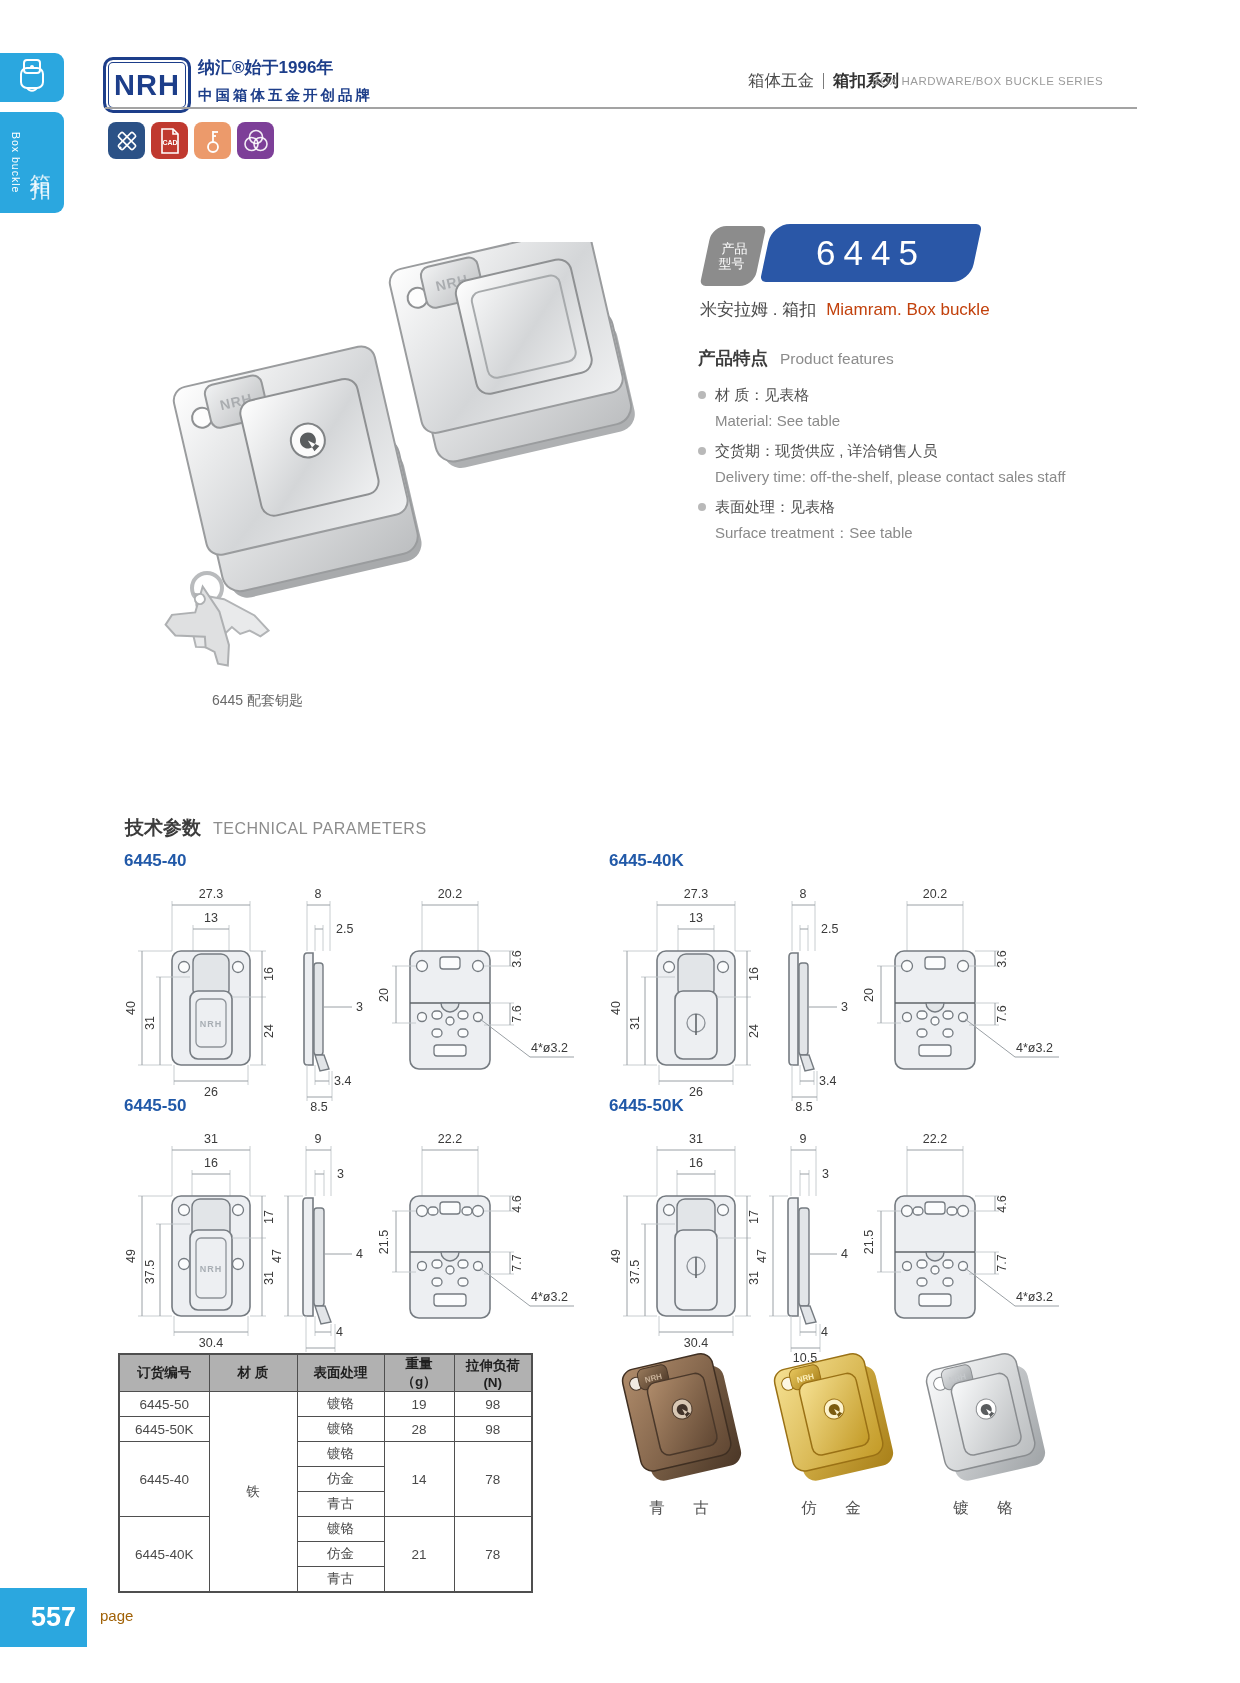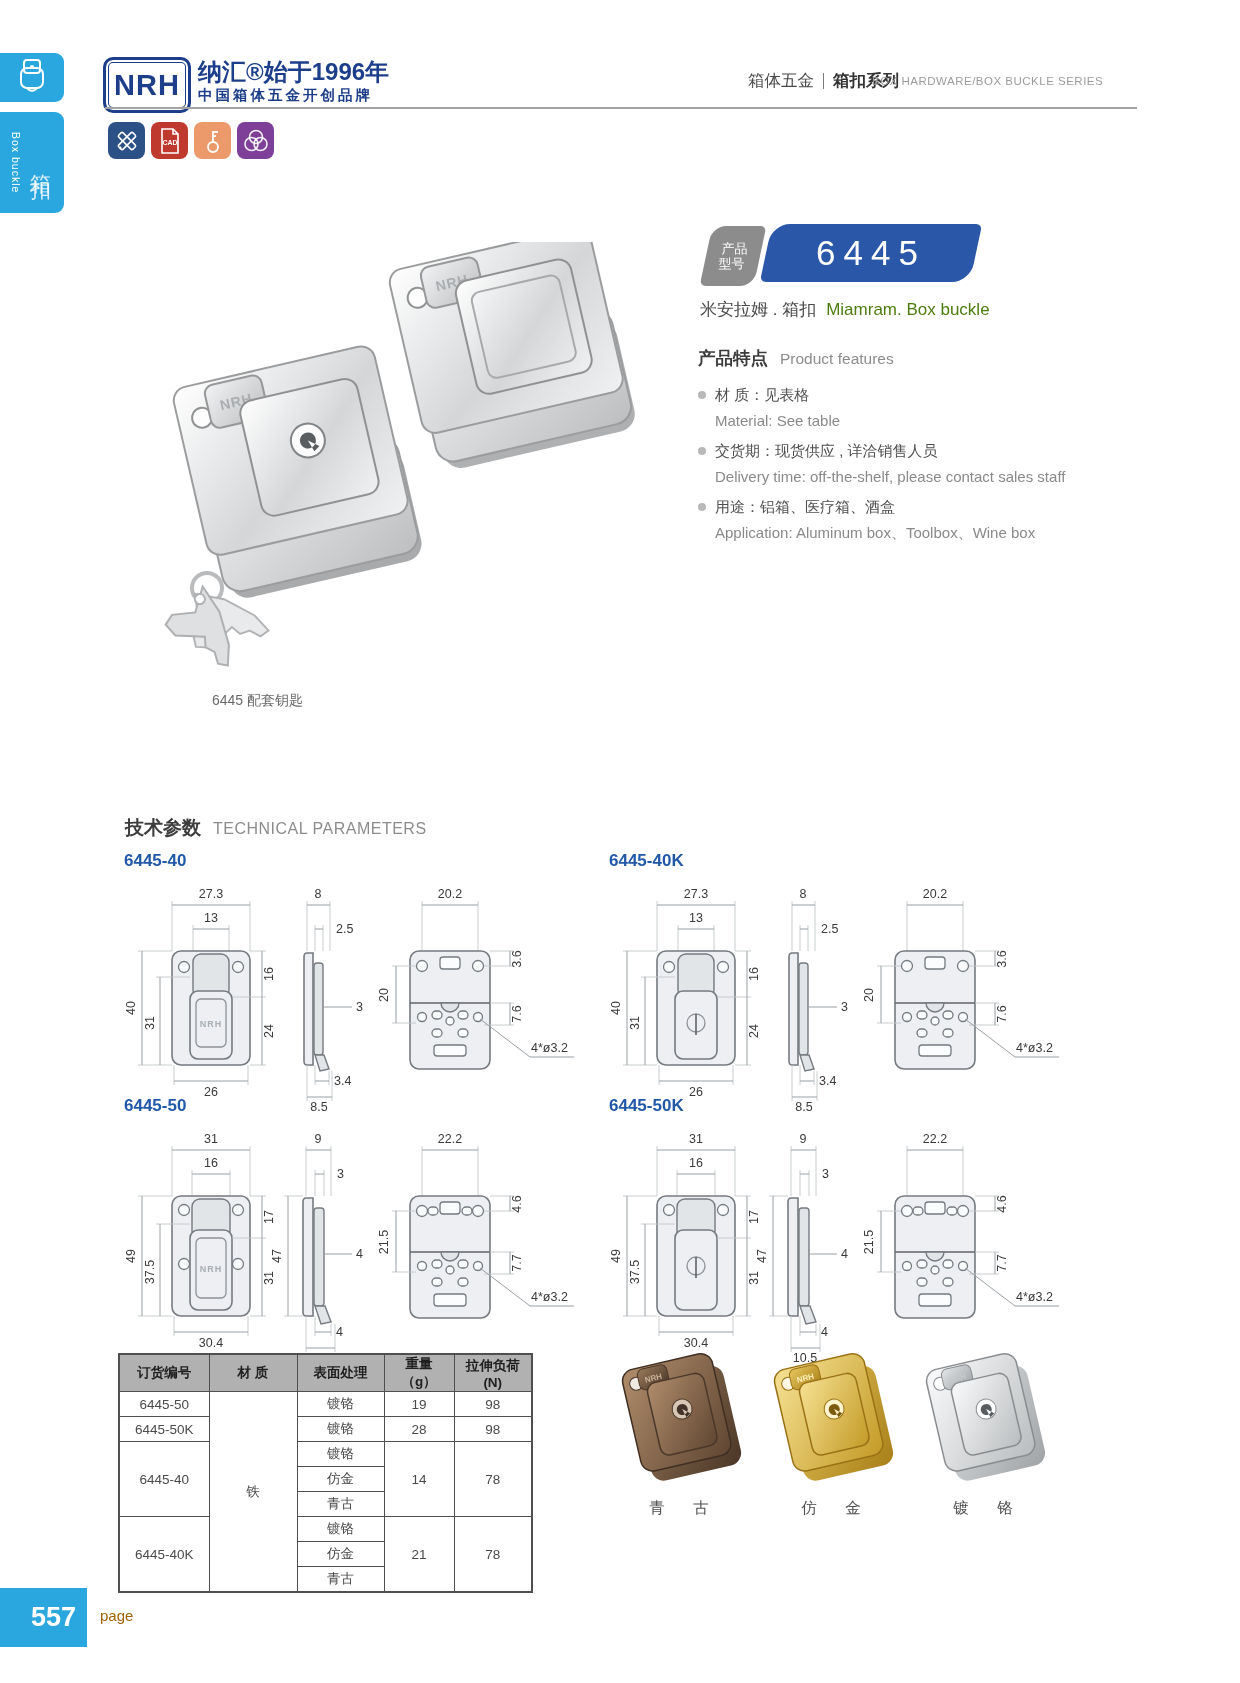--- a/index.html
+++ b/index.html
@@ -12,41 +12,41 @@
   .tab-icon{top:53px;width:64px;height:49px;display:flex;align-items:center;justify-content:center;}
   .tab-label{top:112px;width:64px;height:101px;display:flex;align-items:center;justify-content:center;gap:5px;}
   .tab-zh{writing-mode:vertical-rl;font-size:21px;color:rgba(255,255,255,.82);letter-spacing:6px;}
   .tab-en{writing-mode:vertical-rl;font-size:10.5px;color:#fff;letter-spacing:1px;}
 
   
   .logo-box{left:103px;top:57px;width:82px;height:50px;border:3px solid #1d3e8a;border-radius:10px;
             box-shadow:inset 0 0 0 2px #fff,inset 0 0 0 3px #1d3e8a;
             display:flex;align-items:center;justify-content:center;}
   .logo-text{font-size:29px;font-weight:bold;color:#1d3e8a;letter-spacing:1px;}
-  .brand-title{left:198px;top:56px;font-size:24px;font-weight:bold;color:#1d3e8a;}
+  .brand-title{left:198px;top:56px;font-size:17px;font-weight:bold;color:#1d3e8a;}
   .brand-sub{left:198px;top:86px;font-size:14.5px;font-weight:bold;color:#1d3e8a;letter-spacing:3px;}
   .series{left:748px;top:70px;font-size:16.5px;color:#4a4a4a;display:flex;align-items:center;}
   .series .sep{display:inline-block;width:1px;height:16px;background:#7a7a7a;margin:0 9px;}
   .series .b{font-weight:bold;color:#333;}
   .series-en{left:872px;top:75px;font-size:11.5px;color:#9c9c9c;letter-spacing:.5px;}
   .head-rule{left:105px;top:107px;width:1032px;height:2px;background:#a3a3a3;}
 
   
   .tool{position:absolute;top:122px;width:37px;height:37px;border-radius:8px;
         display:flex;align-items:center;justify-content:center;}
 
   
   .badge-gray{left:706px;top:226px;width:54px;height:60px;background:#8c8c8c;border-radius:14px 6px 14px 6px;
               transform:skewX(-12deg);display:flex;flex-direction:column;align-items:center;justify-content:center;}
   .badge-gray span{transform:skewX(12deg);color:#fff;font-size:13px;line-height:15px;}
   .badge-blue{left:766px;top:224px;width:210px;height:58px;background:#2a57a7;border-radius:18px 6px 18px 6px;
               transform:skewX(-12deg);display:flex;align-items:center;justify-content:center;}
   .badge-blue span{transform:skewX(12deg);color:#fff;font-size:35px;letter-spacing:8px;}
   .prod-name{left:700px;top:298px;font-size:17px;color:#4a4a4a;}
-  .prod-name .en{color:#4d7c0f;margin-left:10px;}
+  .prod-name .en{color:#c2410c;margin-left:10px;}
 
   
   .features{left:698px;top:346px;width:450px;}
   .sec-title-zh{font-size:17.5px;font-weight:bold;color:#3c3c3c;}
   .sec-title-en{font-size:15.5px;color:#8c8c8c;margin-left:12px;}
   .feat-list{margin-top:16px;}
   .feat{margin-bottom:13px;}
   .feat .zh{font-size:15px;color:#4f4f4f;}
   .feat .zh::before{content:"";display:inline-block;width:8px;height:8px;border-radius:50%;
                     background:#b9b9b9;margin-right:9px;vertical-align:1px;}
@@ -225,22 +225,22 @@
     <div class="feat-list">
       <div class="feat">
         <span class="zh">材  质：见表格</span>
         <span class="en">Material: See table</span>
       </div>
       <div class="feat">
         <span class="zh">交货期：现货供应 , 详洽销售人员</span>
         <span class="en">Delivery time: off-the-shelf, please contact sales staff</span>
       </div>
       <div class="feat">
-        <span class="zh">用途：铝箱、医疗箱、酒盒</span>
-        <span class="en">Application: Aluminum box、Toolbox、Wine box</span>
+        <span class="zh">表面处理：见表格</span>
+        <span class="en">Surface treatment：See table</span>
       </div>
     </div>
   </div>
 
   <div class="abs tech-title">
     <span class="sec-title-zh">技术参数</span><span class="sec-title-en">TECHNICAL PARAMETERS</span>
   </div>
 
   <div class="tgroup" style="left:110px;top:843px;">
     <div class="tmodel">6445-40</div>

